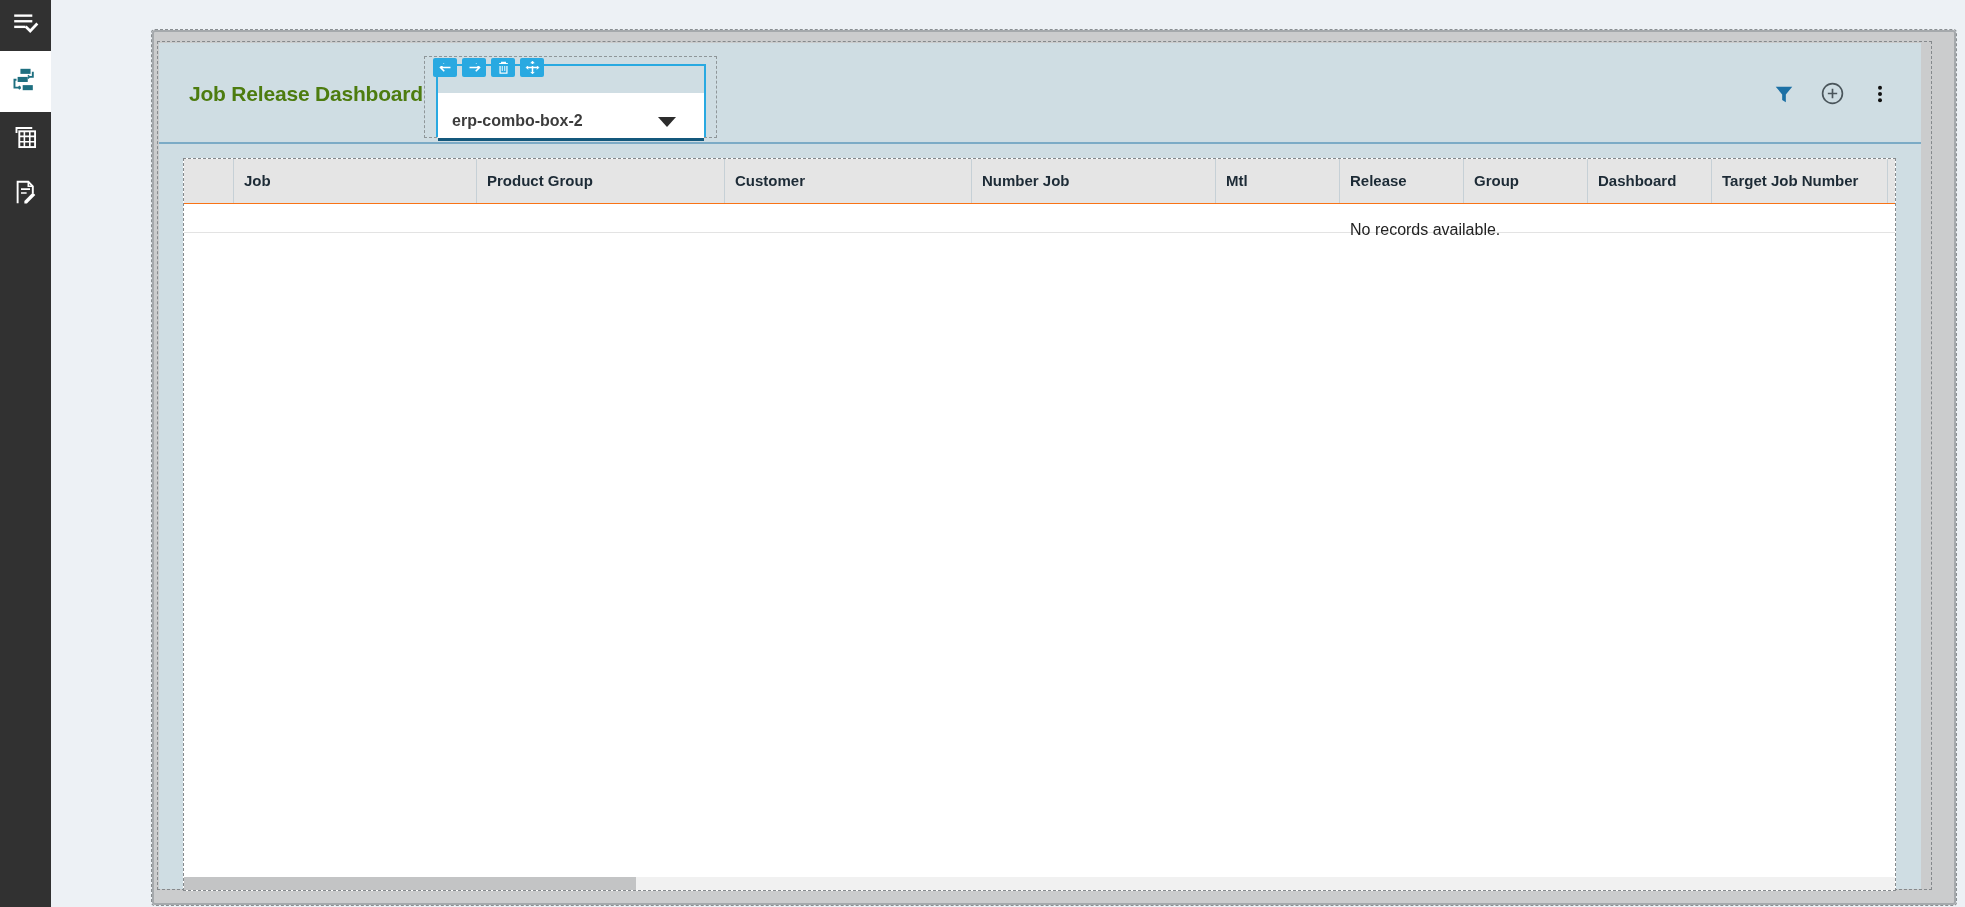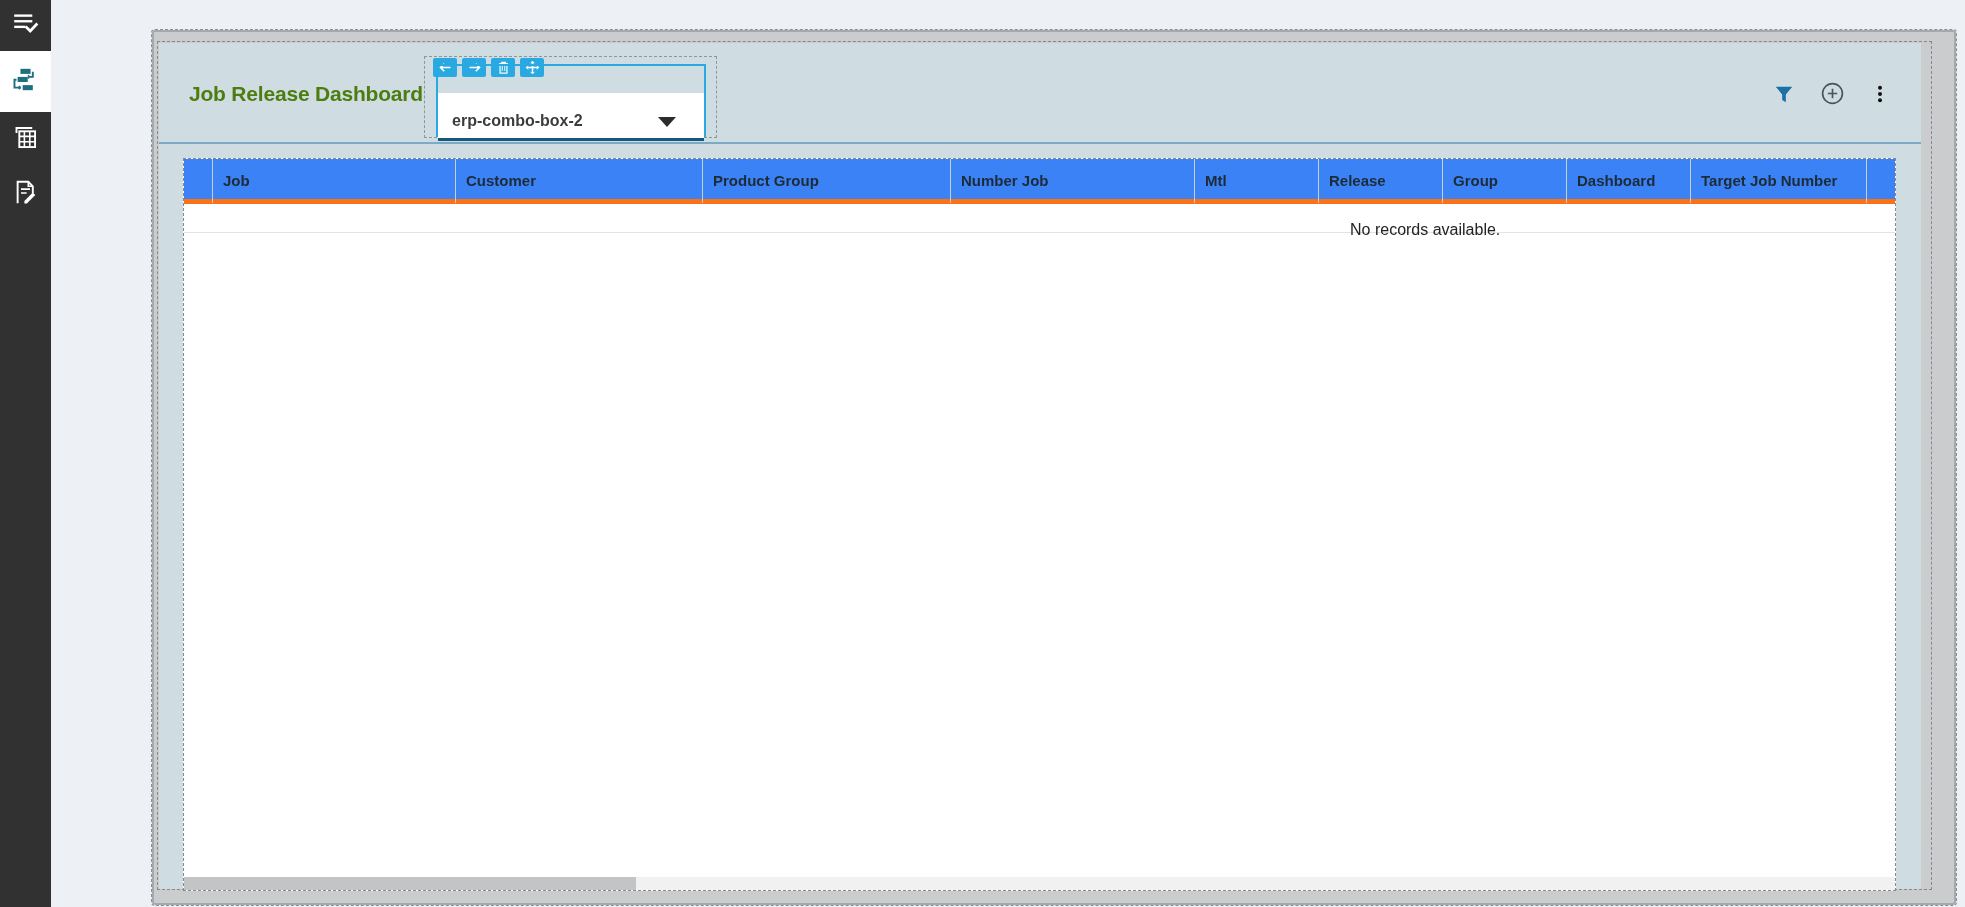--- a/index.html
+++ b/index.html
@@ -43,21 +43,21 @@
     background:#ffffff; border-bottom:3px solid #14587c; cursor:pointer; }
   .combo-label { position:absolute; left:14px; top:0; height:55px; line-height:55px;
     font-size:16px; font-weight:600; color:#3c3c3c; }
   .combo-caret { position:absolute; right:28px; top:24px; width:0; height:0;
     border-left:9px solid transparent; border-right:9px solid transparent; border-top:10px solid #2c2c2c; }
 
   
   .grid-panel { position:absolute; left:24px; top:115px; width:1713px; height:733px;
     background:#ffffff; border:1px dashed #85898c; }
   .grid-header { position:absolute; left:0; top:0; width:1711px; height:45px;
-    background:#3b82f6; border-bottom:5px solid #f97316; display:flex; }
+    background:#e5e5e5; border-bottom:1px solid #f97316; display:flex;padding-left:21px; }
   .gh-cell { height:44px; line-height:44px; border-right:1px solid #c6d0d6;
     font-size:15px; font-weight:700; color:#1d2b36; padding-left:10px;
     white-space:nowrap; overflow:hidden; cursor:pointer; flex:none; }
   .empty-row { position:absolute; left:0; top:45px; width:1711px; height:29px;
     border-bottom:1px solid #e3e3e3; }
   .empty-msg { position:absolute; left:1166px; top:0; height:29px; line-height:27px;
     font-size:16px; color:#222222;margin-top:12px; }
   .hscroll { position:absolute; left:0; bottom:0; width:1711px; height:13px; background:#f1f1f1; cursor:pointer; }
   .hthumb { position:absolute; left:0; top:0; height:13px; background:#c3c4c5; cursor:grab; }
 </style>
@@ -169,22 +169,22 @@
               <span class="combo-caret"></span>
             </div>
           </div>
         </div>
       </div>
 
       <div class="grid-panel">
         <div class="grid-header" id="grid-header">
             <div class="gh-cell" style="width: 29px;"></div>
             <div class="gh-cell" style="width: 243px;">Job</div>
+            <div class="gh-cell" style="width: 248px;">Product Group</div>
             <div class="gh-cell" style="width: 247px;">Customer</div>
-            <div class="gh-cell" style="width: 248px;">Product Group</div>
             <div class="gh-cell" style="width: 244px;">Number Job</div>
             <div class="gh-cell" style="width: 124px;">Mtl</div>
             <div class="gh-cell" style="width: 124px;">Release</div>
             <div class="gh-cell" style="width: 124px;">Group</div>
             <div class="gh-cell" style="width: 124px;">Dashboard</div>
             <div class="gh-cell" style="width: 176px;">Target Job Number</div>
           </div>
         <div class="empty-row">
           <span class="empty-msg">No records available.</span>
         </div>

